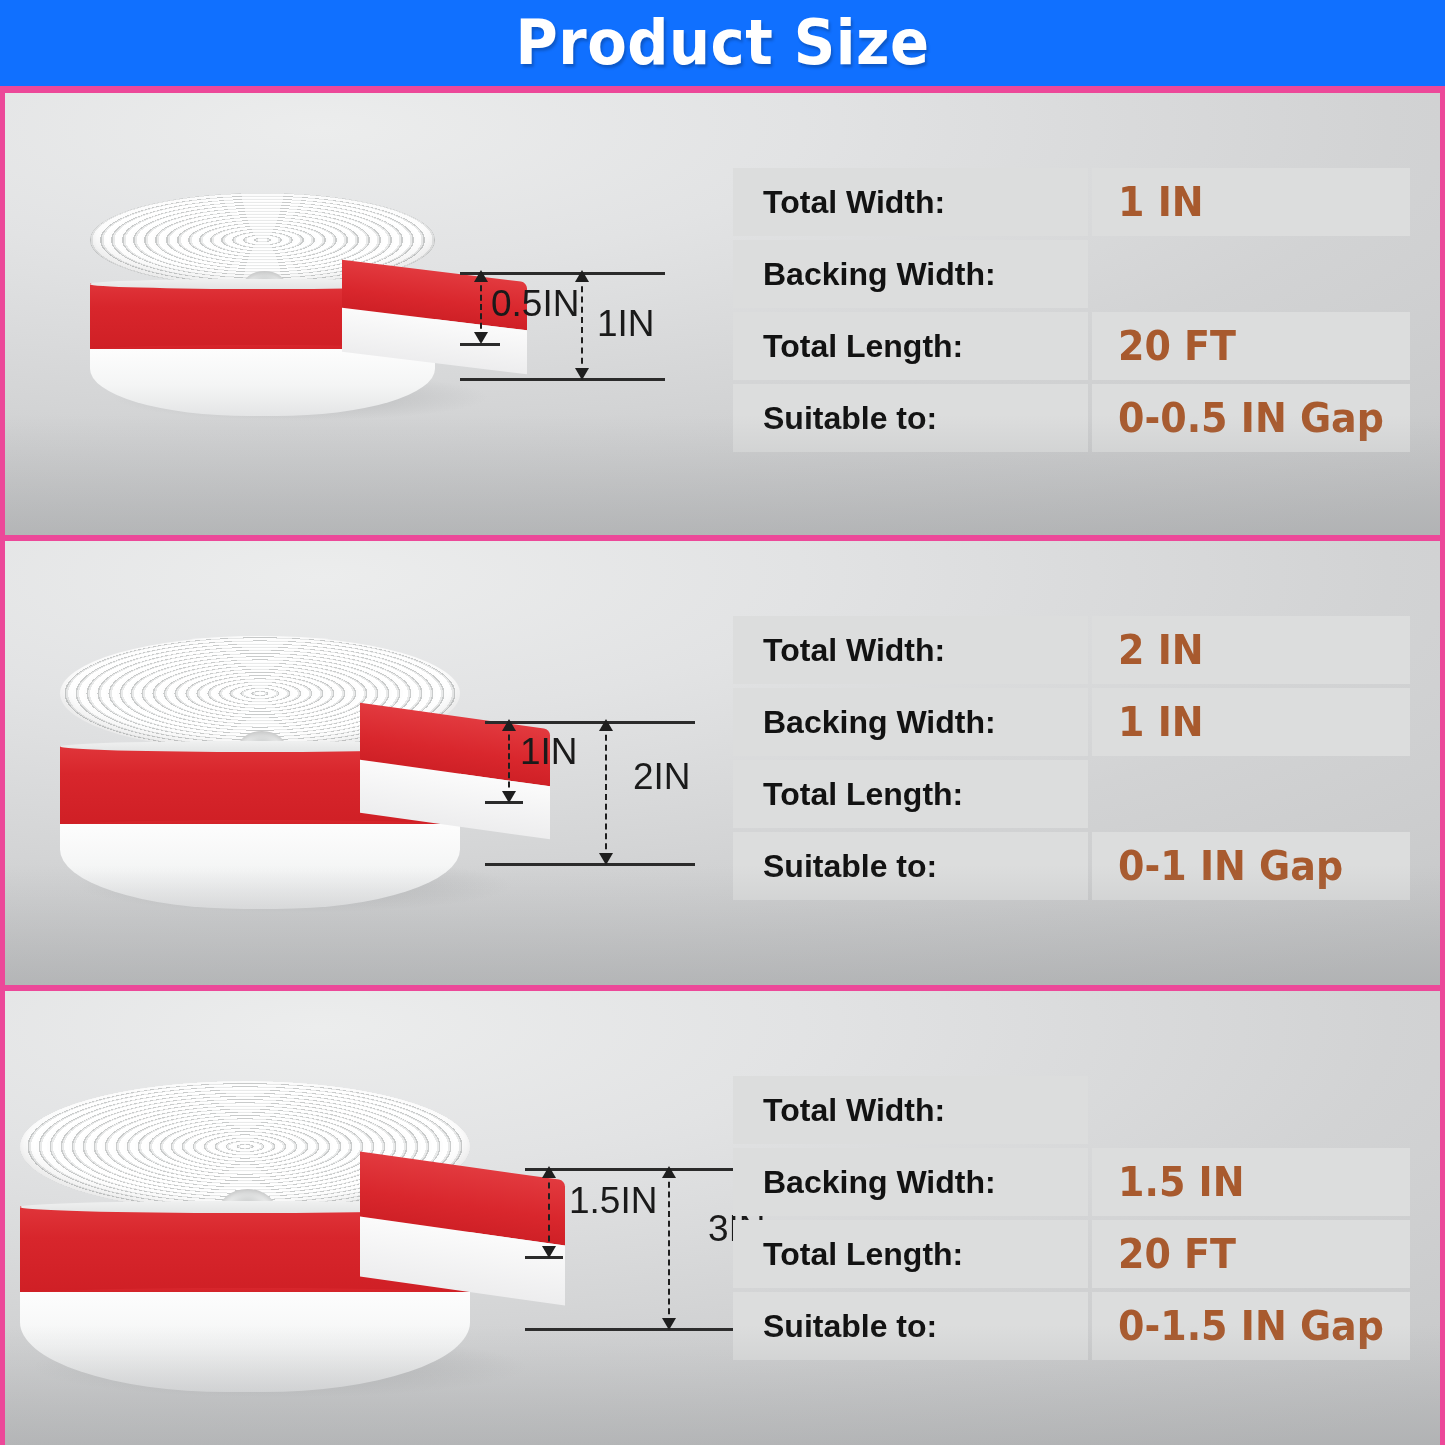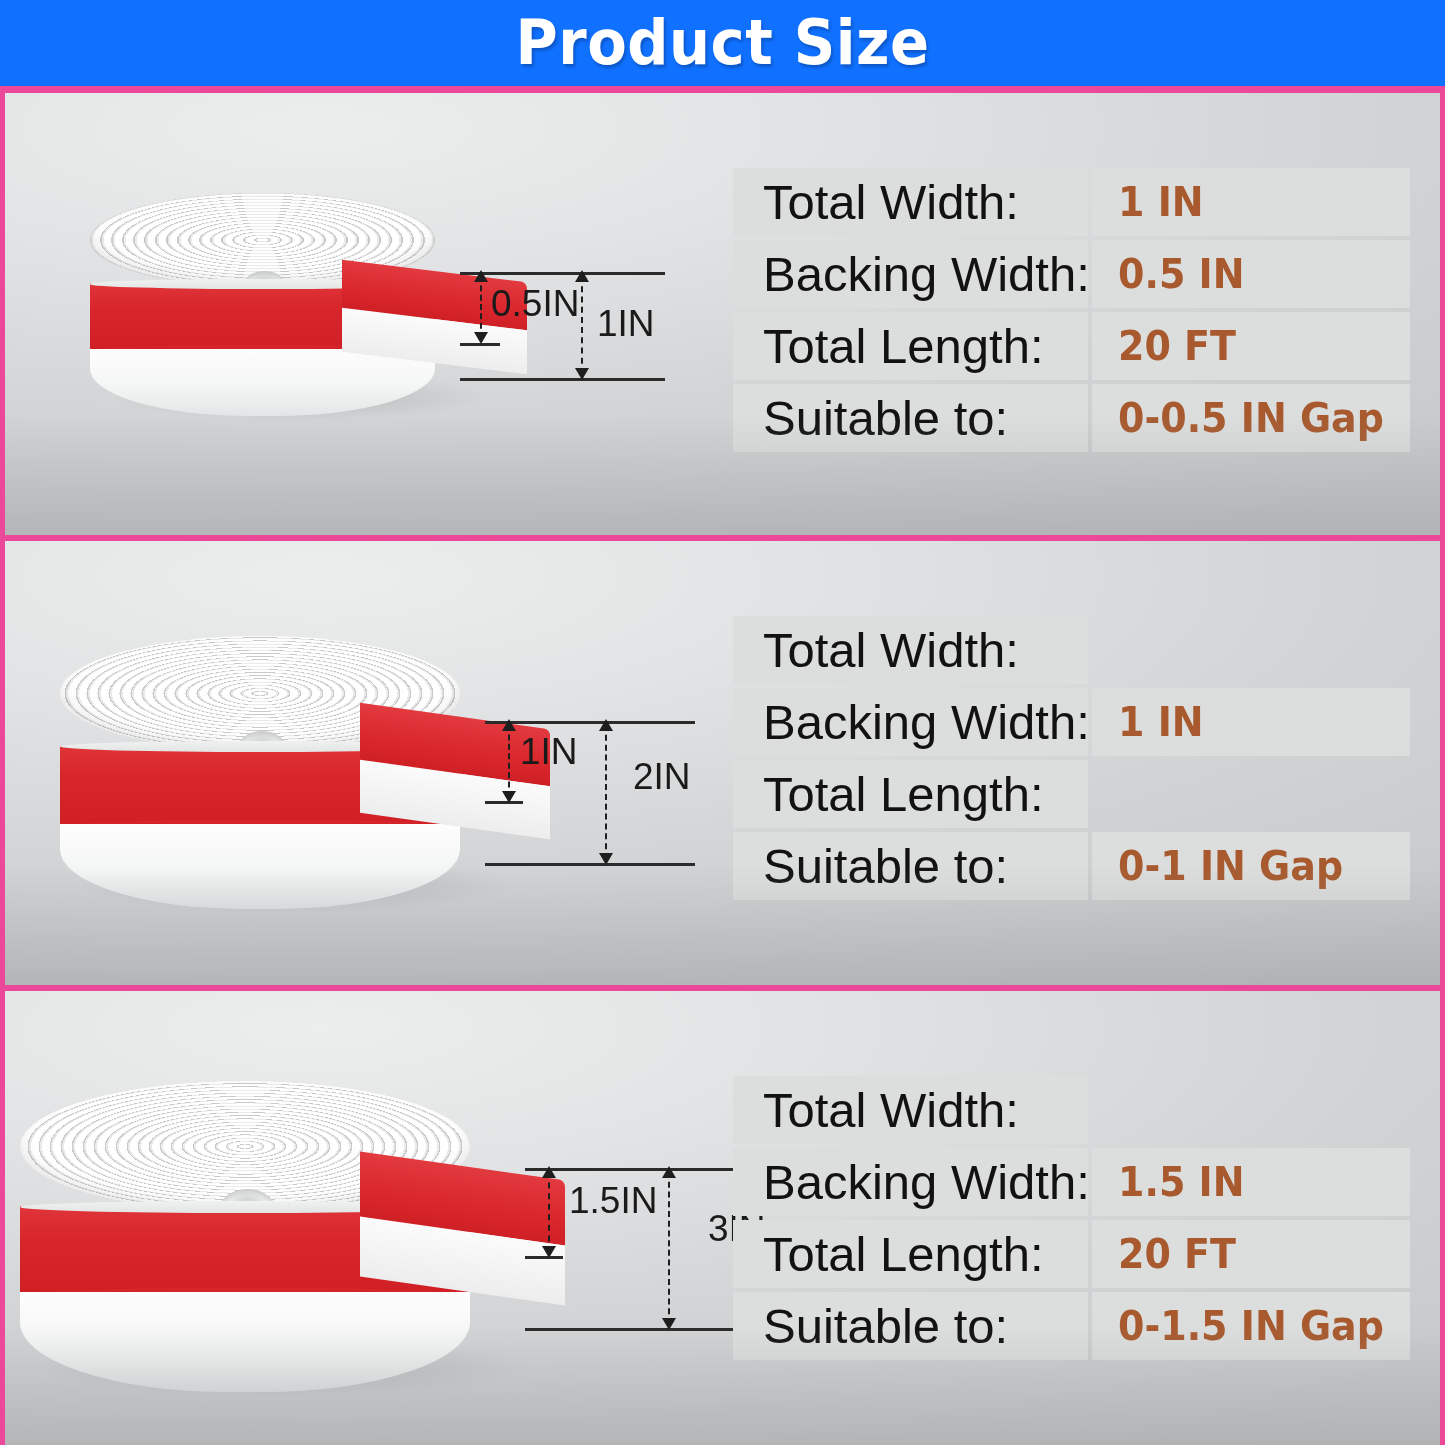--- a/index.html
+++ b/index.html
@@ -104,21 +104,21 @@
   
   .spec-table{position:absolute;display:flex;flex-direction:column;gap:4px;}
   .spec-row{display:flex;gap:4px;}
   .spec-cell{
     background:#dcdddd;display:flex;align-items:center;
     box-sizing:border-box;
   }
   .spec-label{width:355px;padding-left:30px;}
   .spec-value{width:318px;padding-left:26px;}
   .spec-label span{
-    color:#121212;font-size:49px;font-weight:normal;
+    color:#121212;font-size:32px;font-weight:bold;
     font-family:"Liberation Sans",sans-serif;white-space:nowrap;
   }
   .spec-value span{
     color:#a85a2e;font-size:40px;font-weight:bold;
     font-family:"DejaVu Sans",sans-serif;white-space:nowrap;
     transform:scaleX(0.95);transform-origin:left center;display:inline-block;
   }
 </style>
 </head>
 <body>
@@ -169,23 +169,20 @@
           <span>Total Width:</span>
         </div>
         <div class="spec-cell spec-value" style="height:68px;">
           <span>1 IN</span>
         </div>
       </div>
       <div class="spec-row">
         <div class="spec-cell spec-label" style="height:68px;">
           <span>Backing Width:</span>
         </div>
-        <div class="spec-cell spec-value" style="height:68px;">
-          <span>0.5 IN</span>
-        </div>
       </div>
       <div class="spec-row">
         <div class="spec-cell spec-label" style="height:68px;">
           <span>Total Length:</span>
         </div>
         <div class="spec-cell spec-value" style="height:68px;">
           <span>20 FT</span>
         </div>
       </div>
       <div class="spec-row">
@@ -231,20 +228,23 @@
       <div class="arrow-head arrow-up" style="left:174px;top:28px;"></div>
       <div class="arrow-head arrow-down" style="left:174px;top:162px;"></div>
       <div class="dim-label" style="left:208px;top:65px;font-size:37px;">2IN</div>
     </div>
 
     <div class="spec-table" style="left:728px;top:75px;">
       <div class="spec-row">
         <div class="spec-cell spec-label" style="height:68px;">
           <span>Total Width:</span>
         </div>
+        <div class="spec-cell spec-value" style="height:68px;">
+          <span>2 IN</span>
+        </div>
       </div>
       <div class="spec-row">
         <div class="spec-cell spec-label" style="height:68px;">
           <span>Backing Width:</span>
         </div>
         <div class="spec-cell spec-value" style="height:68px;">
           <span>1 IN</span>
         </div>
       </div>
       <div class="spec-row">

